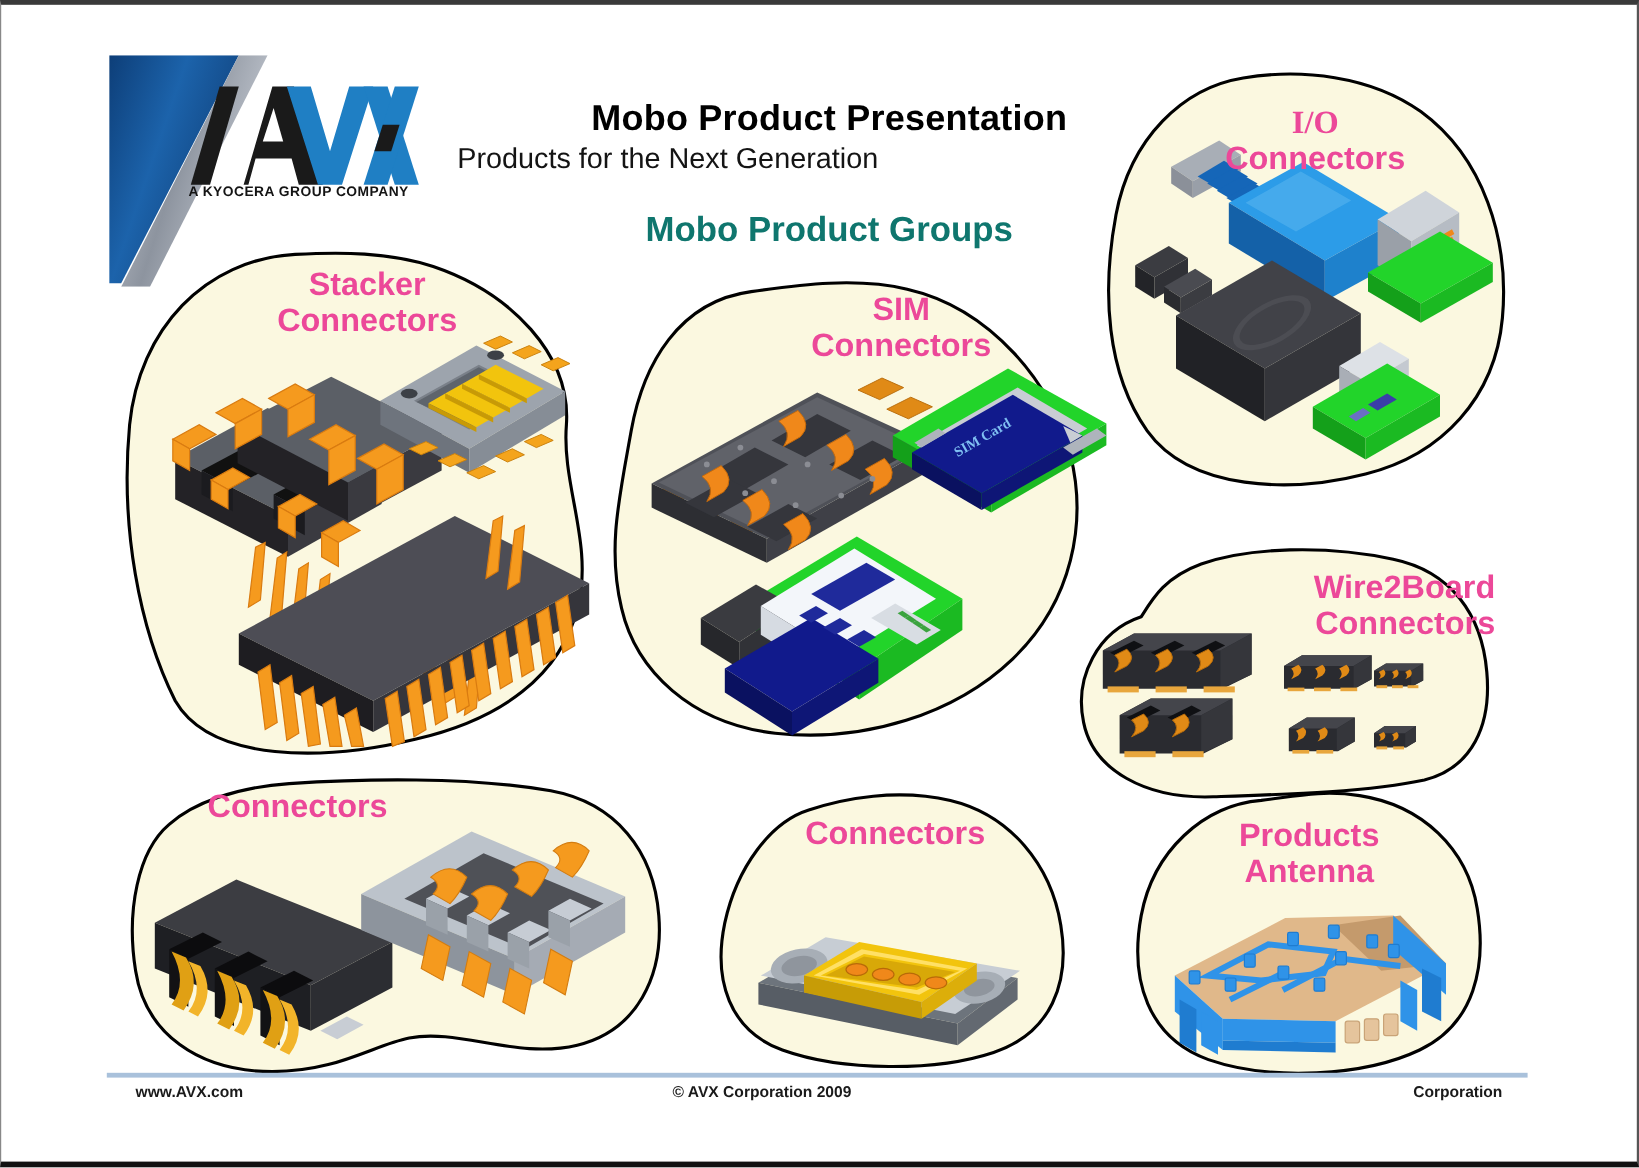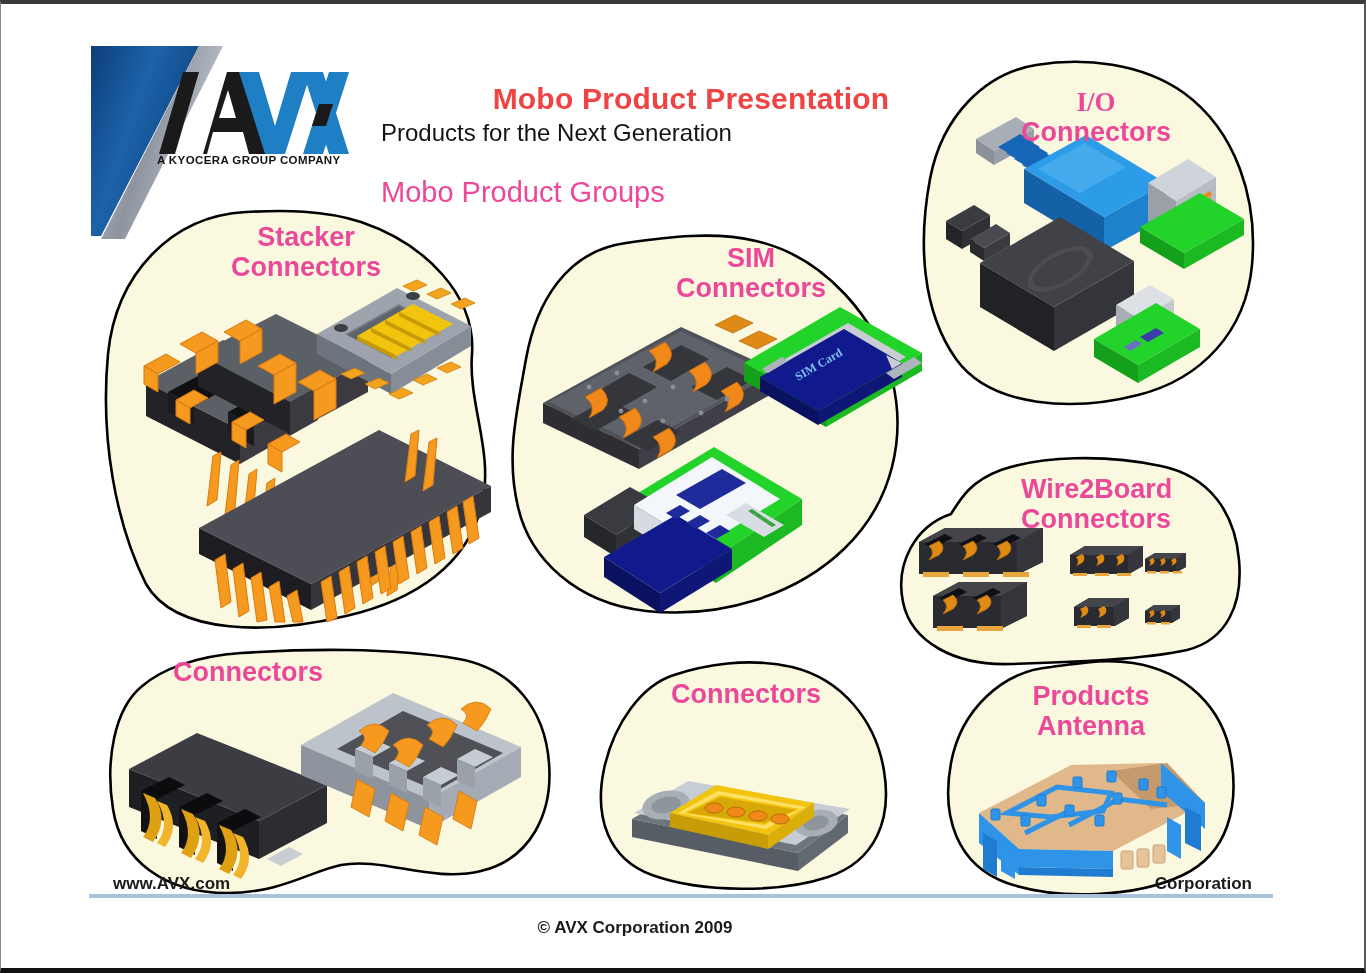--- a/index.html
+++ b/index.html
@@ -60,41 +60,42 @@
 
   
   .main-title {
     position: absolute;
     left: 380px;
     top: 78px;
     width: 620px;
     text-align: center;
     font-size: 30px;
     font-weight: bold;
-    color: #ef4444;
+    color: #000000;
     letter-spacing: 0.2px;
   }
   .sub-title {
     position: absolute;
     left: 380px;
     top: 115px;
     width: 620px;
     text-align: left;
     font-size: 24px;
     font-weight: normal;
     color: #141414;
   }
   .groups-title {
     position: absolute;
     left: 380px;
     top: 172px;
     width: 620px;
+    text-align: center;
     font-size: 29px;
-    font-weight: normal;
-    color: #ec4899;
+    font-weight: bold;
+    color: #0f766e;
   }
 
   
   .blob {
     position: absolute;
   }
   .blob svg { display: block; overflow: visible; }
   .blob-label {
     position: absolute;
     text-align: center;
@@ -114,28 +115,28 @@
   .footer-rule {
     position: absolute;
     left: 88px;
     top: 890px;
     width: 1184px;
     height: 4px;
     background: #a9c1db;
   }
   .footer-text {
     position: absolute;
-    top: 870px;
-    font-size: 17px;
+    top: 898px;
+    font-size: 13px;
     font-weight: bold;
     color: #1a1a1a;
     font-family: "Liberation Sans", sans-serif;
   }
   .foot-left  { left: 112px; }
-  .foot-mid   { left: 0; width: 1268px; text-align: center; margin-top: 44px; }
+  .foot-mid   { left: 0; width: 1268px; text-align: center; }
   .foot-right { right: 112px; }
 </style>
 </head>
 <body>
 
 <div id="slide">
 
   <div class="logo-wrap">
     <svg class="logo-tri" viewBox="0 0 150 193">
       <defs>
@@ -617,21 +618,21 @@
           <path d="M6,10 l4,-2 q3,3 0,6 l-4,2 q3,-3 0,-6 z"></path>
           <path d="M17,10 l4,-2 q3,3 0,6 l-4,2 q3,-3 0,-6 z"></path>
         </g>
         <g fill="#e8a63c">
           <rect x="4" y="20" width="9" height="2.5"></rect>
           <rect x="18" y="20" width="9" height="2.5"></rect>
         </g>
       </svg>
     </div>
 
-    <div class="blob-label" style="left:130px; top:20px; width:225px; text-align:left;">
+    <div class="blob-label" style="left:130px; top:20px; width:225px; text-align:right;">
       <div>Wire2Board</div>
       <div>Connectors</div>
     </div>
   </div>
 
   <div class="blob" style="left:100px; top:635px; width:460px; height:265px;">
     <svg width="460" height="265" viewBox="0 0 460 265">
       <path d="M40,48 C14,70 4,120 12,170 C20,222 64,254 126,254 C180,254 210,232 240,226
                C282,218 330,244 380,232 C430,220 452,174 448,124 C444,70 412,30 358,20
                C290,8 200,10 140,14 C96,17 60,30 40,48 Z" fill="#fbf8e0" stroke="#000000" stroke-width="2.6"></path>

